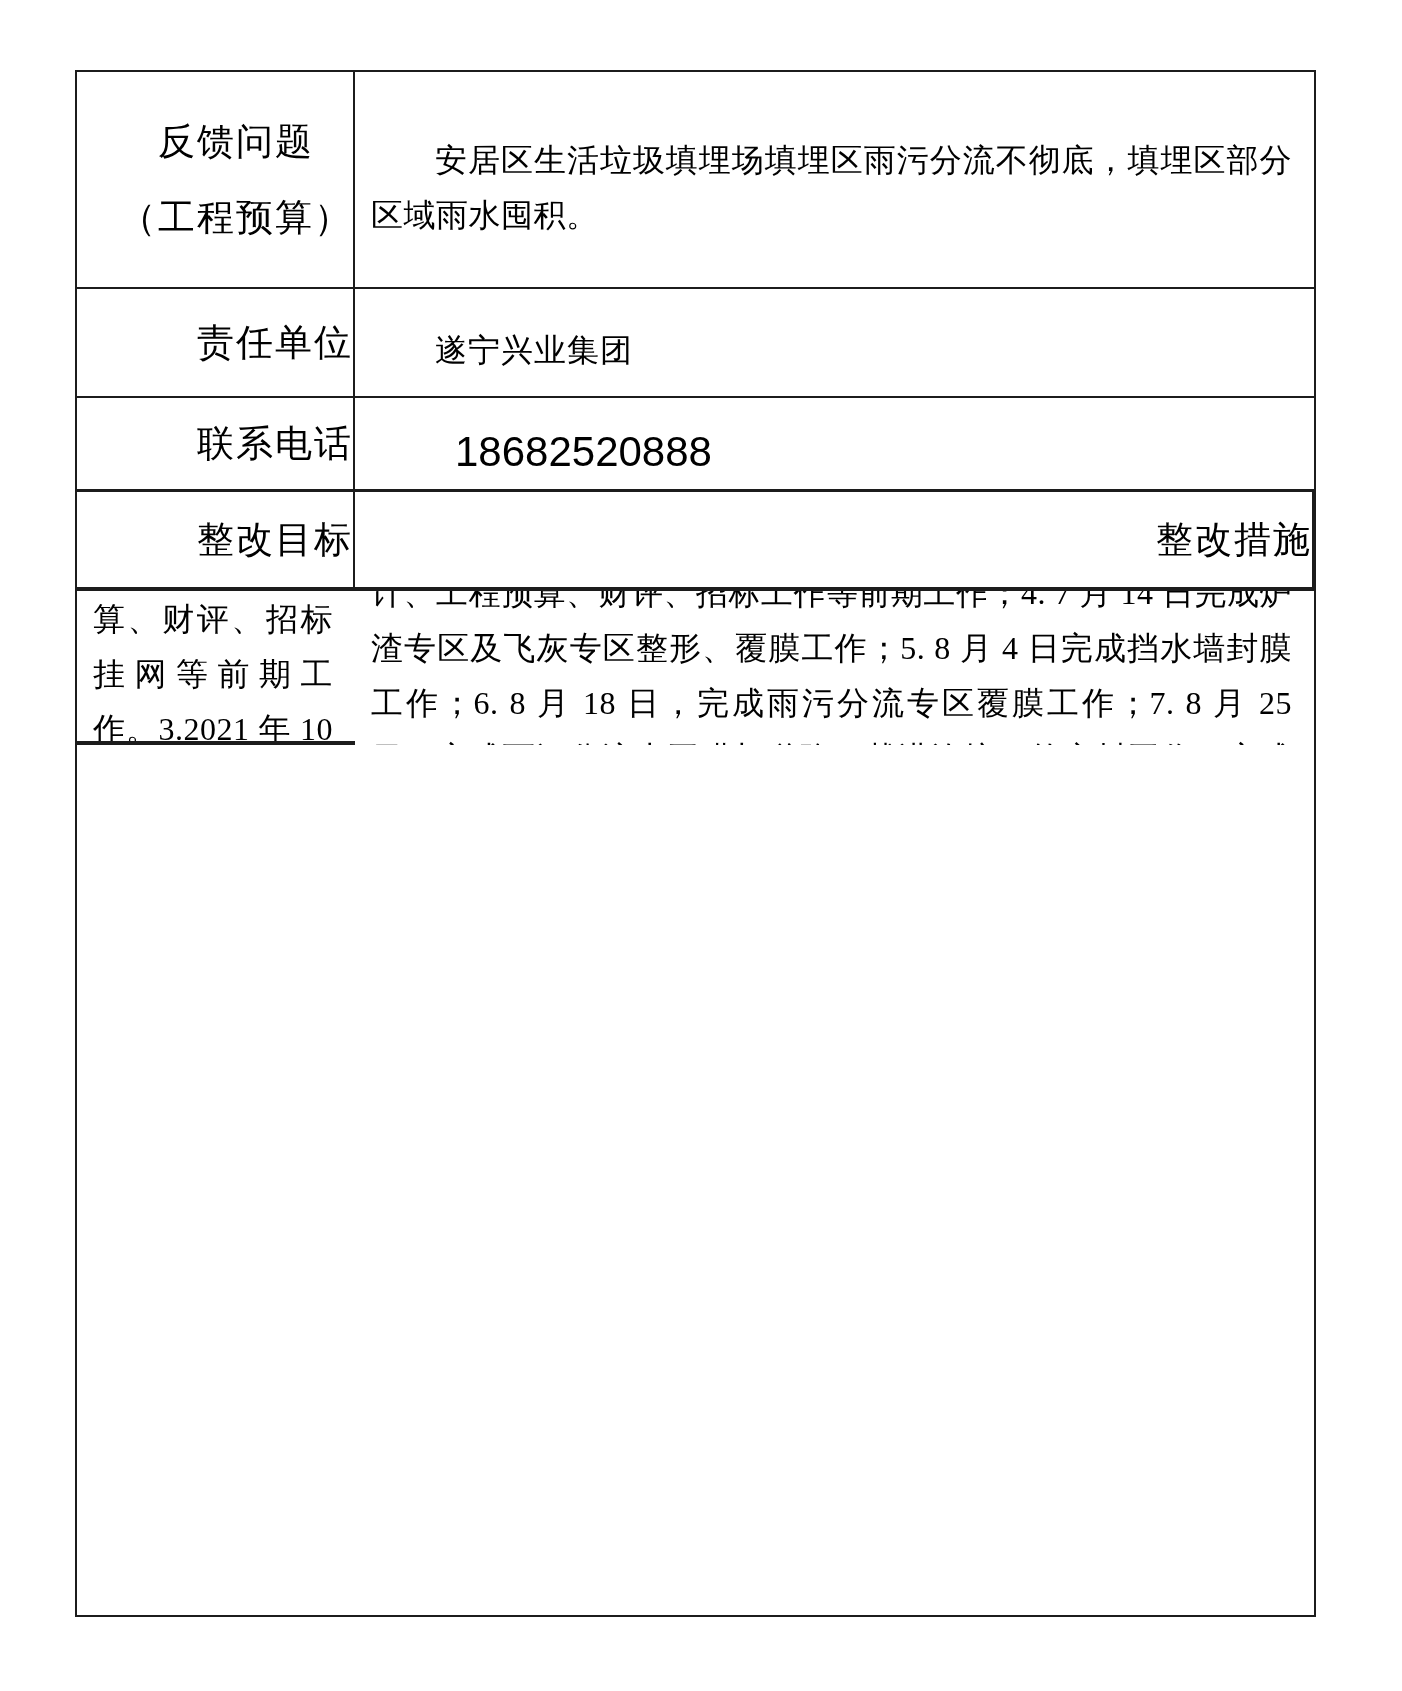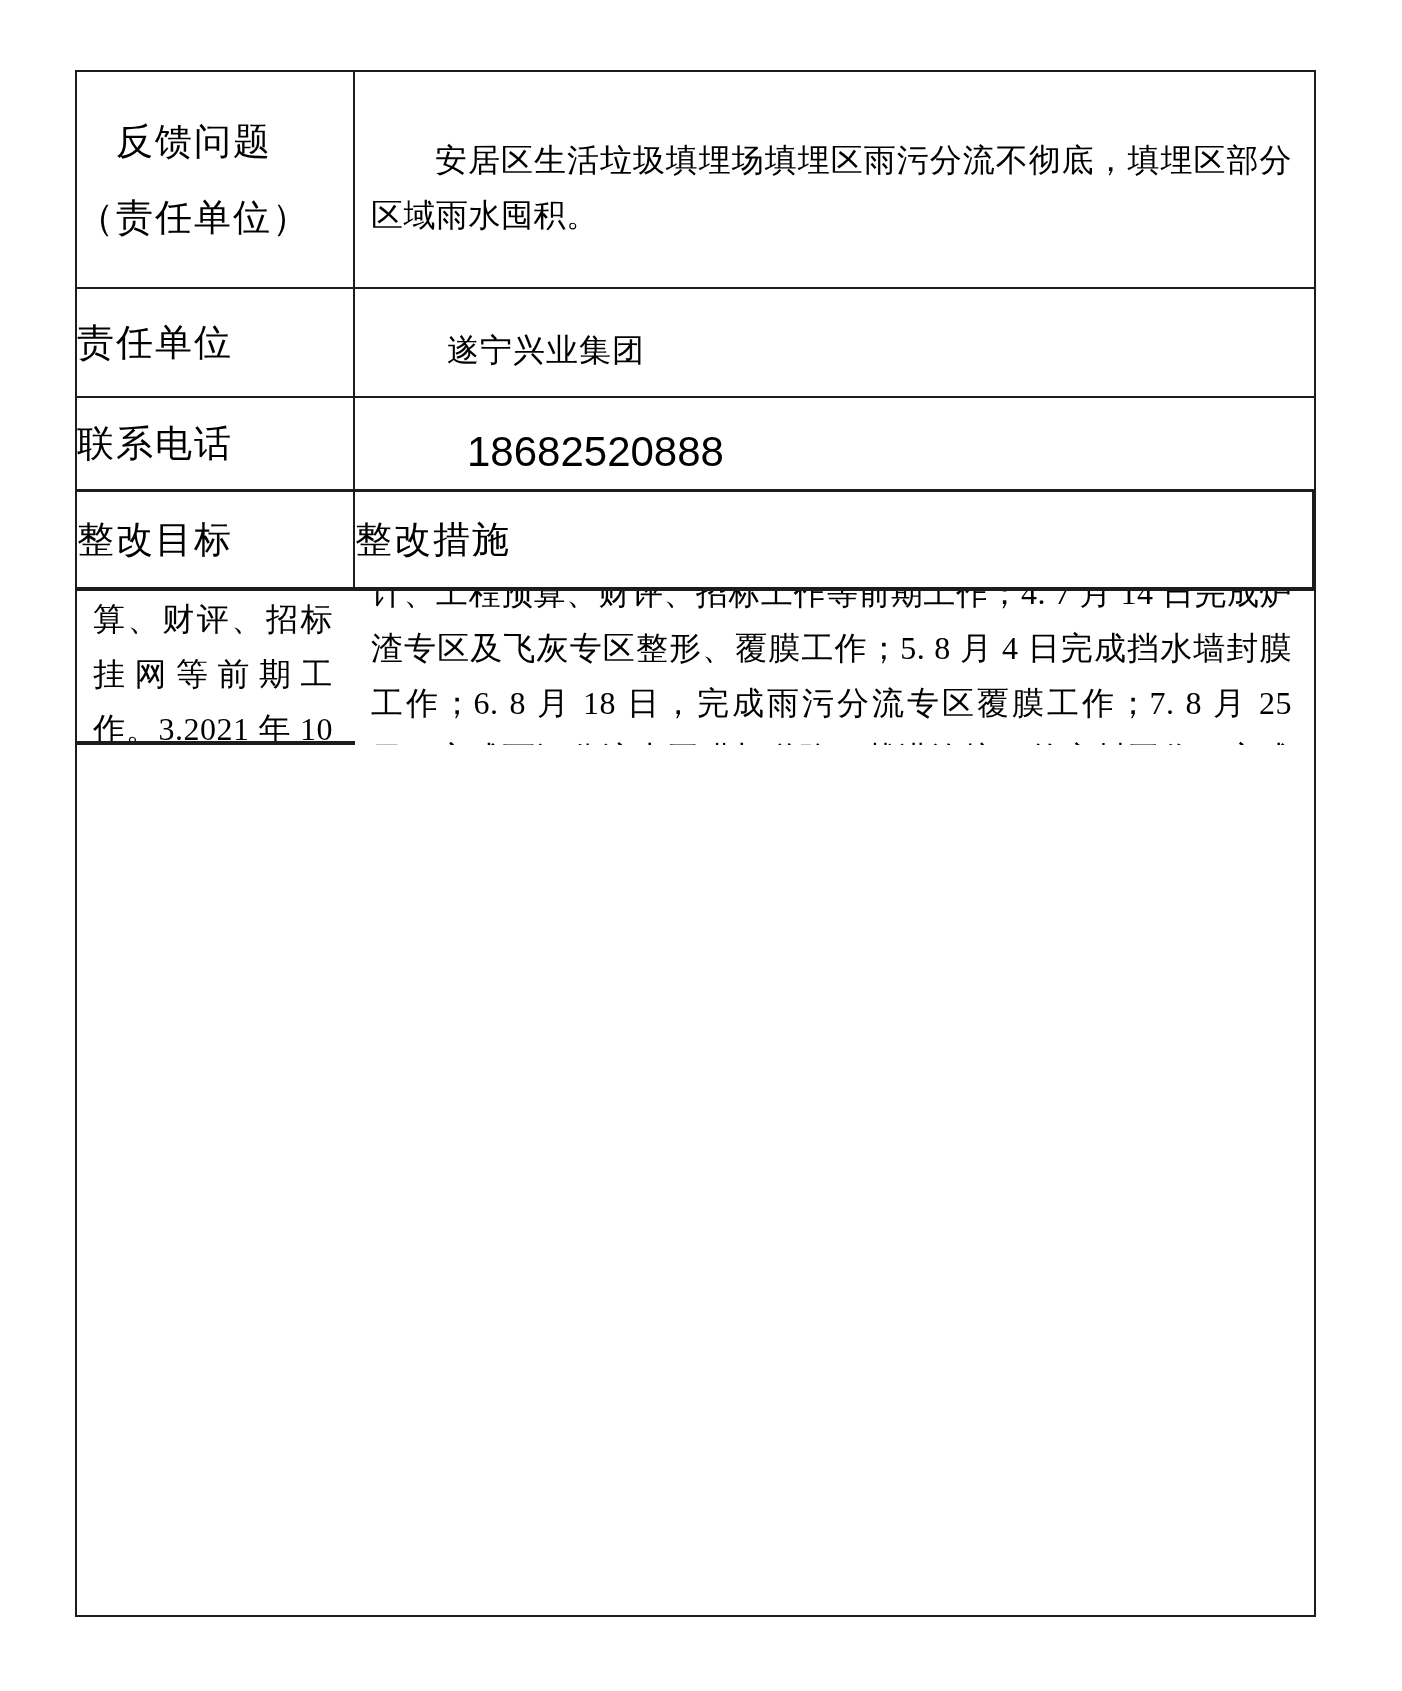--- a/index.html
+++ b/index.html
@@ -28,21 +28,21 @@
   }
   .cell {
     box-sizing: border-box;
     border-bottom: 2px solid #1c1c1c;
     display: flex;
     align-items: center;
     overflow: hidden;
   }
   .label-cell {
     border-right: 2px solid #1c1c1c;
-    justify-content: flex-start;
+    justify-content: flex-end;
     text-align: center;
     font-size: 37px;
     letter-spacing: 2px;
   }
   .label-inner {
     display: flex;
     flex-direction: column;
     line-height: 76px;
   }
   .value-cell {
@@ -51,21 +51,21 @@
   }
   .para {
     margin: 0;
     width: 100%;
     text-indent: 2em;
     line-height: 55px;
     text-align: justify;
     letter-spacing: 0.5px;
   }
   .single-line {
-    margin: 12px;
+    margin: 0;
     width: 100%;
     text-indent: 2em;
     letter-spacing: 1px;
   }
   .phone-value {
     font-family: "Liberation Sans", sans-serif;
     font-weight: normal;
     font-size: 42px;
     letter-spacing: 0;
   }
@@ -74,21 +74,21 @@
   .bb-none { border-bottom: none; border-radius: 23px; }
 </style>
 </head>
 <body>
 
 <div class="doc-table">
 
   <div class="cell label-cell">
     <div class="label-inner">
       <span>反馈问题</span>
-      <span>（责任单位）</span>
+      <span>（工程预算）</span>
     </div>
   </div>
   <div class="cell value-cell">
     <p class="para">安居区生活垃圾填埋场填埋区雨污分流不彻底，填埋区部分区域雨水囤积。</p>
   </div>
 
   <div class="cell label-cell">
     <div class="label-inner">
       <span>责任单位</span>
     </div>

